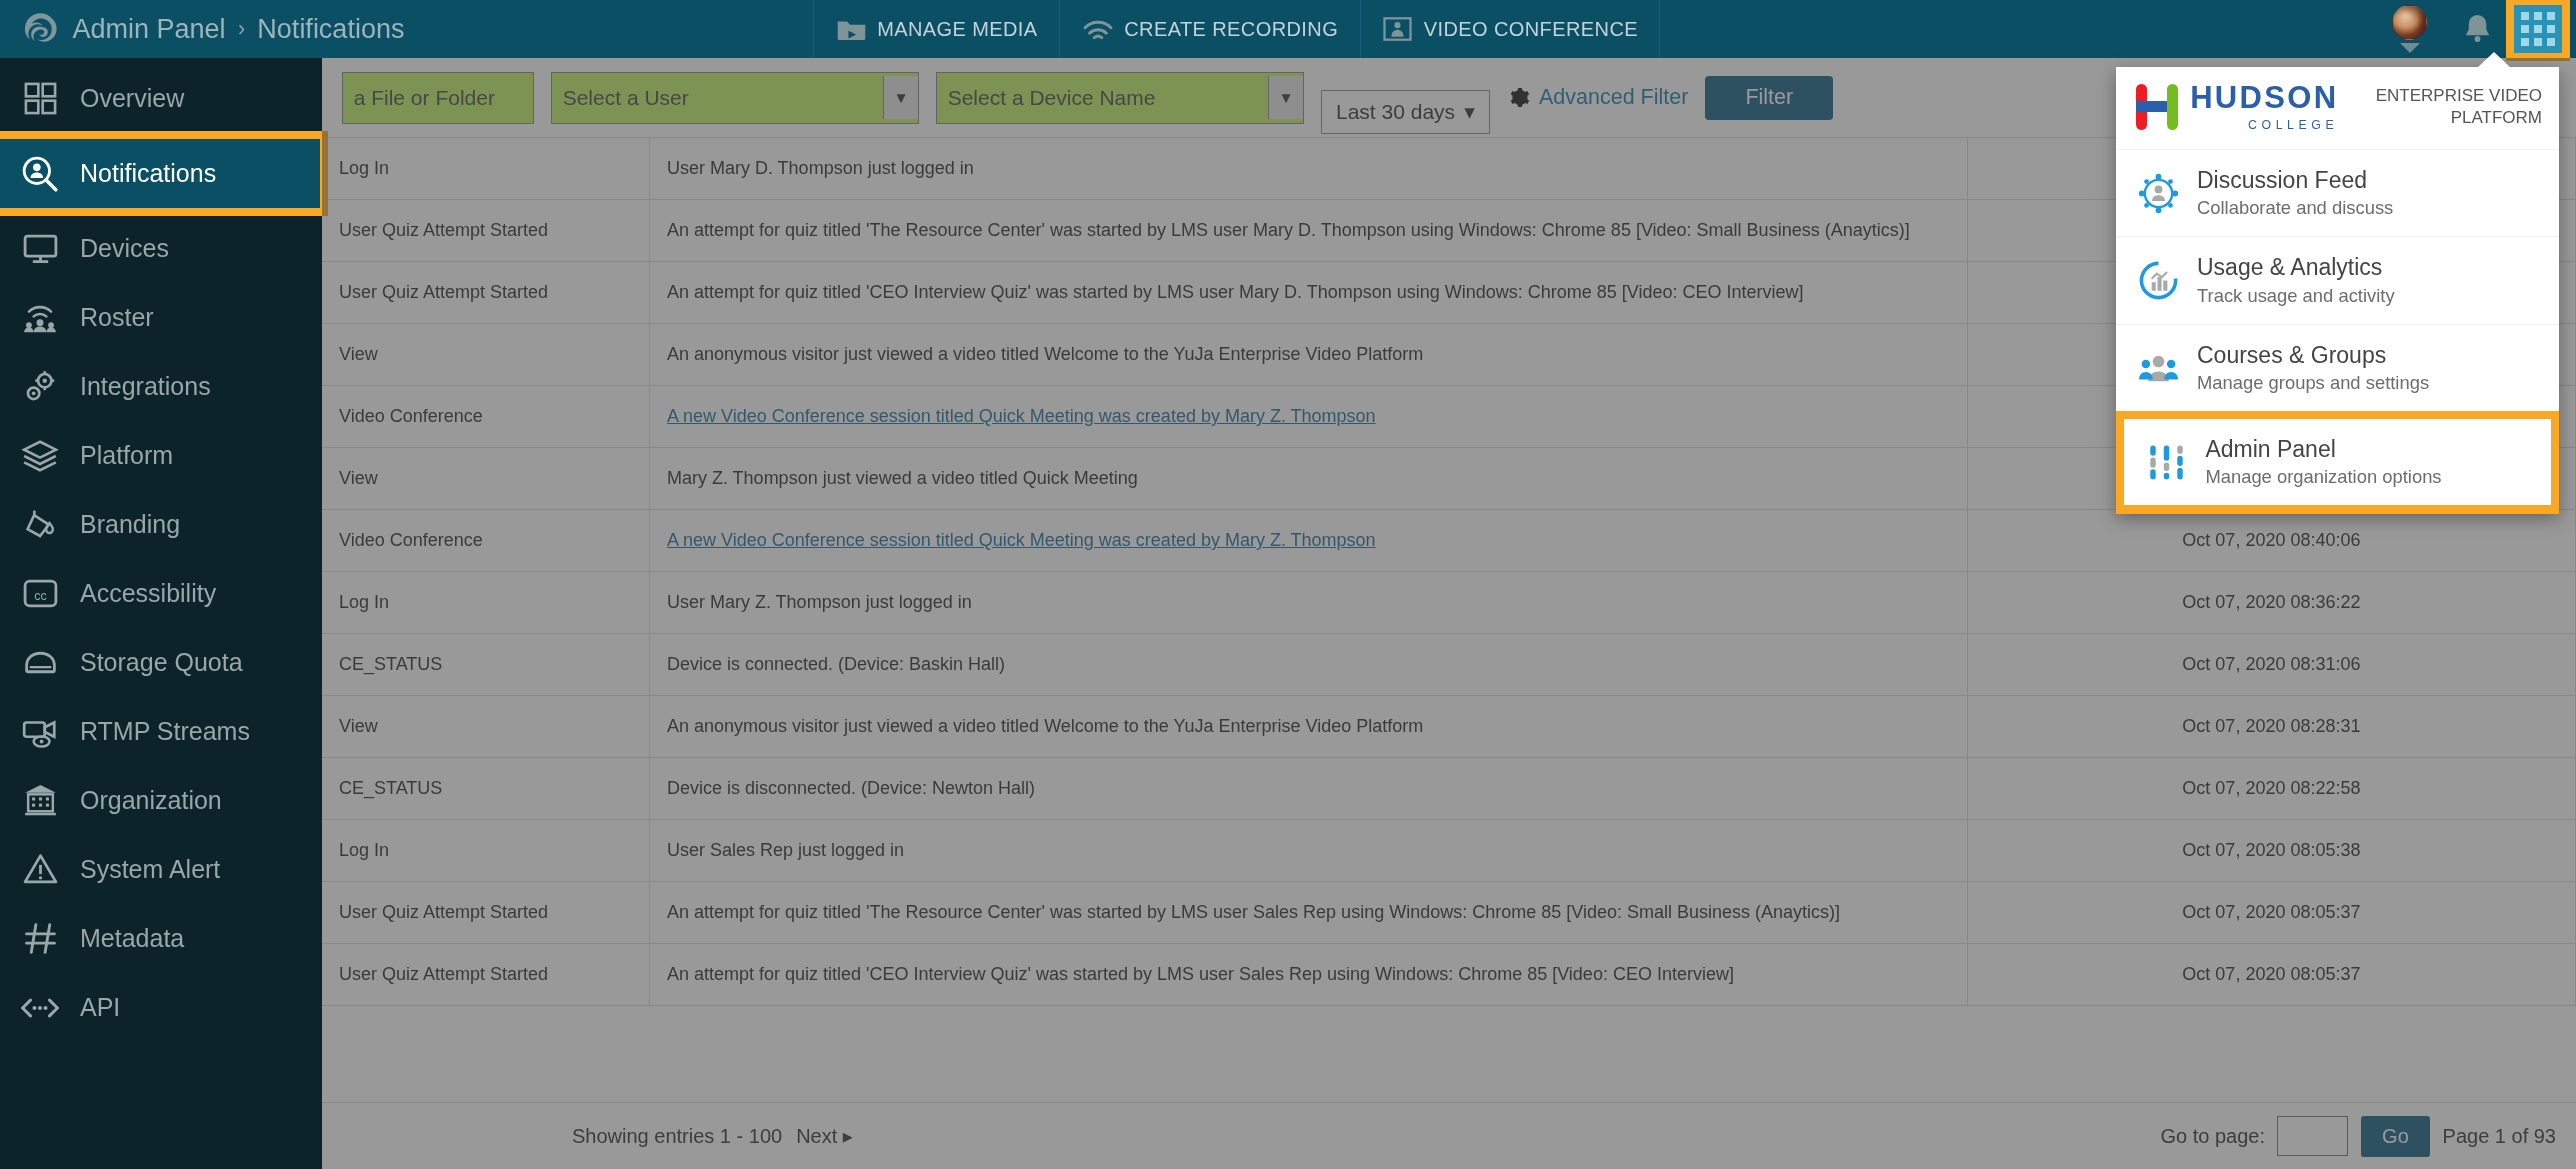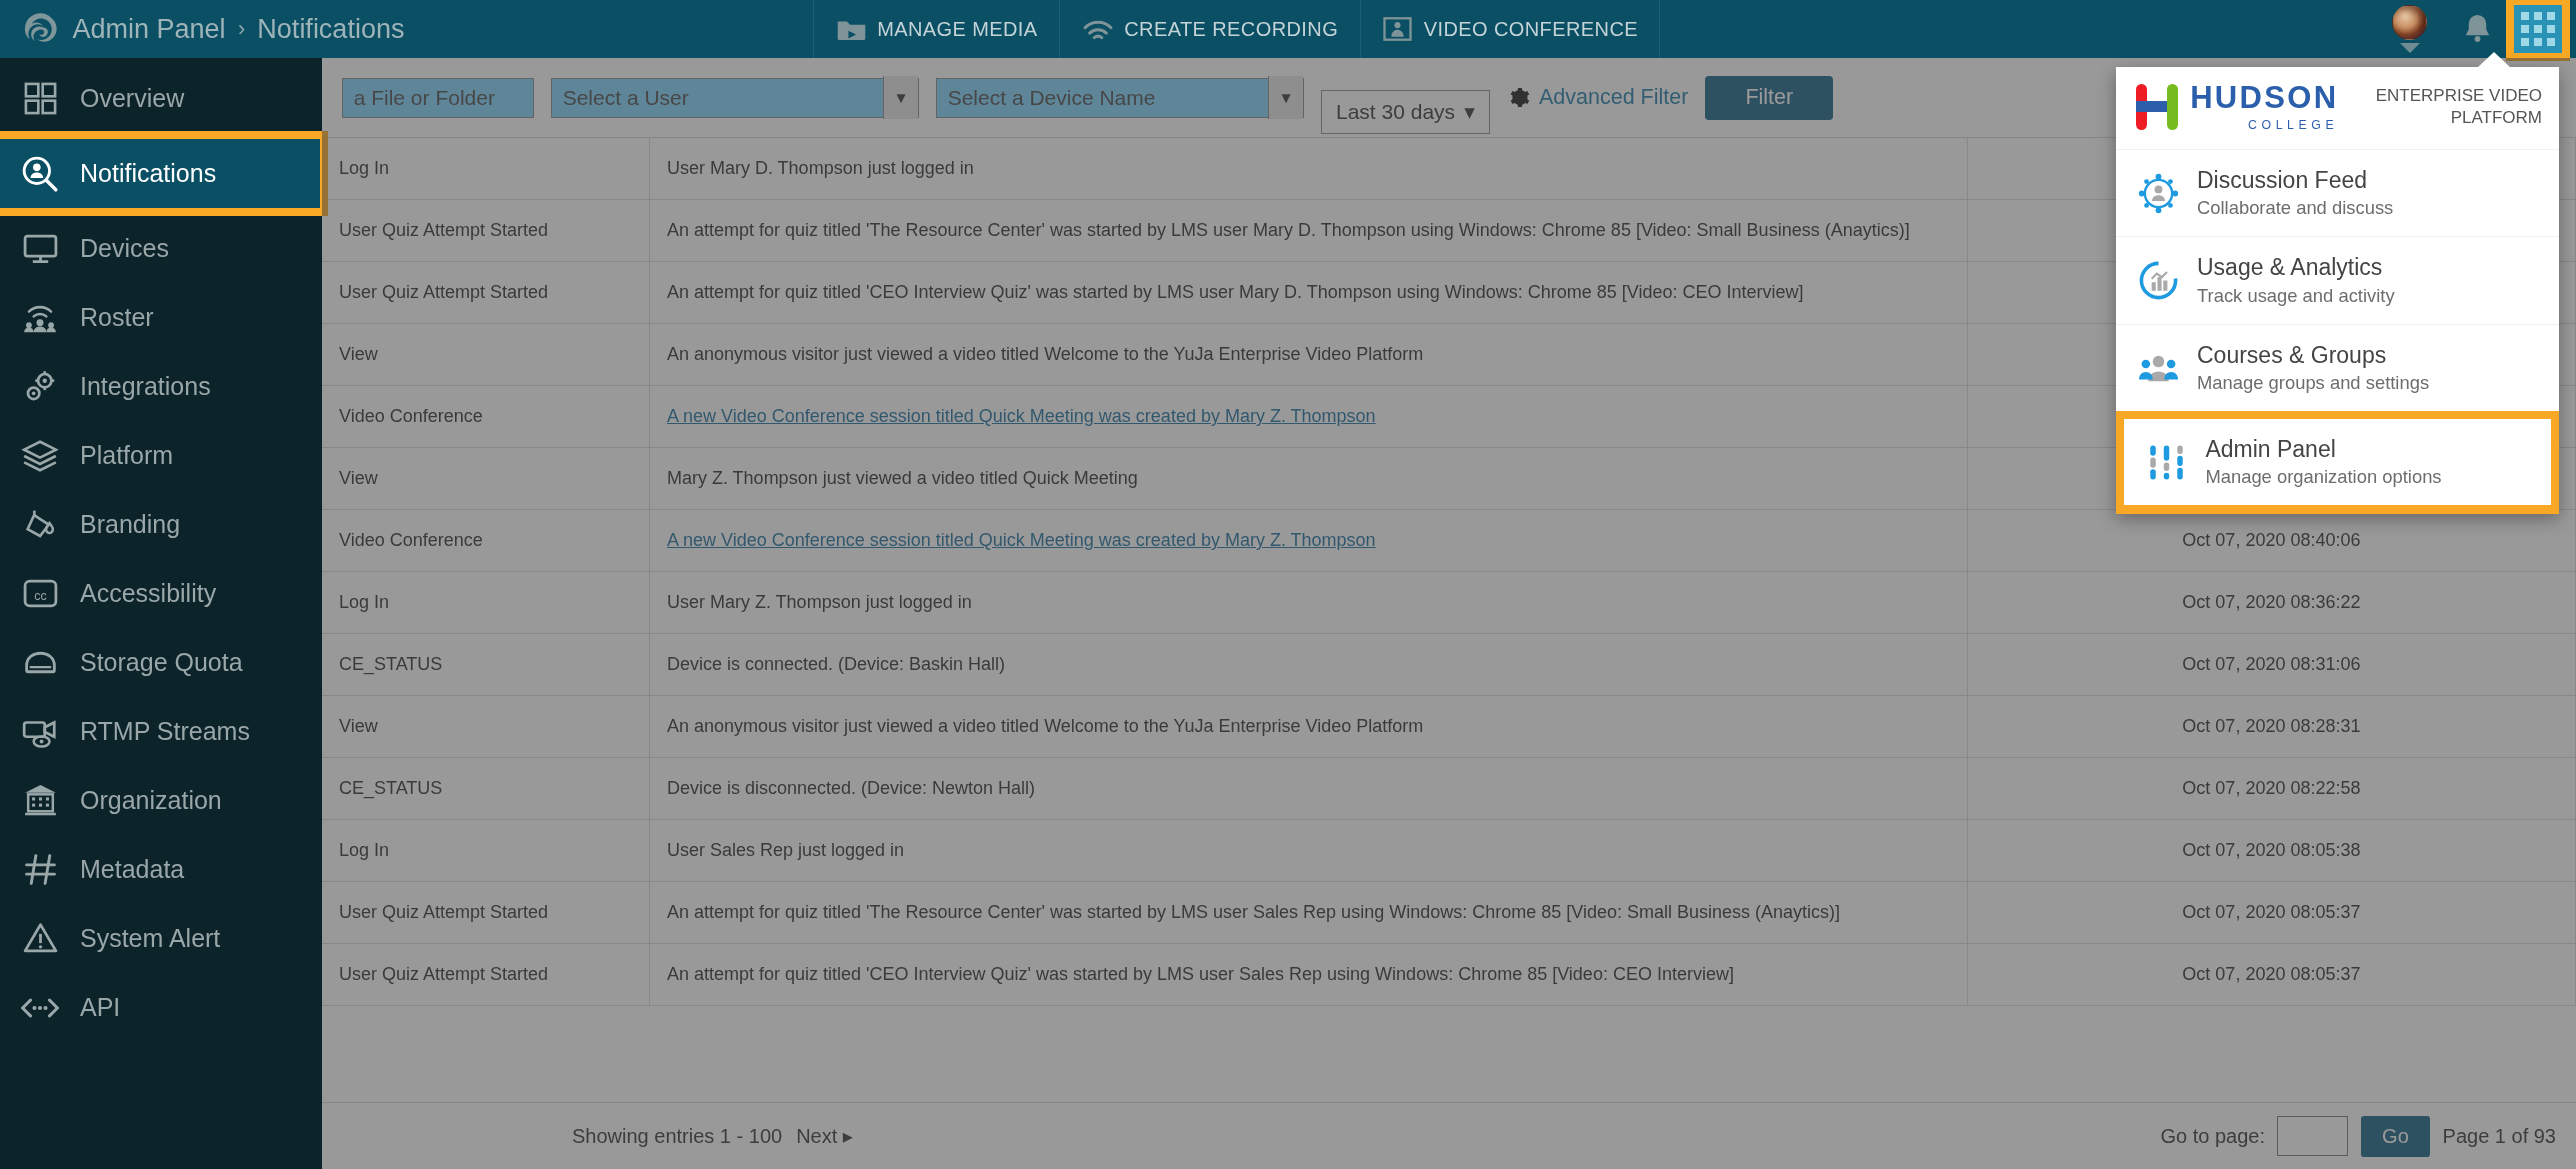--- a/index.html
+++ b/index.html
@@ -73,21 +73,21 @@
   
   .main {
     position: absolute; top: 58px; left: 322px; width: 2254px; height: 1112px;
     background: #ffffff; overflow: hidden;
   }
   .filterbar {
     height: 80px; display: flex; align-items: center; gap: 17px; padding: 0 20px;
     background: #fff; border-bottom: 0.8px solid #d8d8d8;
   }
   .fb-input, .fb-select {
-    height: 40px; border: 0.8px solid #8a8a8a; background: #7dd3fc;
+    height: 52px; border: 0.8px solid #8a8a8a; background: #bef264;
     font-size: 21px; color: #4a4a4a; display: flex; align-items: center;
     padding: 0 10.7px;
   }
   .fb-input { width: 192px; }
   .fb-select { width: 368px; justify-content: space-between; padding-right: 0; }
   .sel-caret {
     width: 35px; height: 43px; background: #e6e6e6; border-left: 0.8px solid #8a8a8a;
     display: flex; align-items: center; justify-content: center; font-size: 15.3px; color:#333;
   }
   .fb-date {
@@ -417,38 +417,38 @@
               <rect x="11" y="14" width="2" height="2"></rect>
               <rect x="15.5" y="14" width="2" height="2"></rect>
             </g>
             <rect x="2" y="20" width="20" height="1.6" fill="currentColor"></rect>
           </svg>
         </span>
         <span>Organization</span>
       </div>
       <div class="side-item">
         <span class="sico" style="color: rgb(154, 167, 169);">
+          <svg width="37" height="37" viewBox="0 0 24 24">
+            <polygon points="12,3 22,20 2,20" fill="none" stroke="currentColor" stroke-width="1.8" stroke-linejoin="round"></polygon>
+            <line x1="12" y1="9" x2="12" y2="15" stroke="currentColor" stroke-width="1.8"></line>
+            <circle cx="12" cy="17.4" r="1.1" fill="currentColor"></circle>
+          </svg>
+        </span>
+        <span>System Alert</span>
+      </div>
+      <div class="side-item">
+        <span class="sico" style="color: rgb(154, 167, 169);">
           <svg width="37" height="37" viewBox="0 0 24 24" stroke="currentColor" stroke-width="1.9" stroke-linecap="round">
             <line x1="9" y1="3" x2="6" y2="21"></line>
             <line x1="18" y1="3" x2="15" y2="21"></line>
             <line x1="3" y1="9" x2="21" y2="9"></line>
             <line x1="3" y1="15" x2="21" y2="15"></line>
           </svg>
         </span>
         <span>Metadata</span>
-      </div>
-      <div class="side-item">
-        <span class="sico" style="color: rgb(154, 167, 169);">
-          <svg width="37" height="37" viewBox="0 0 24 24">
-            <polygon points="12,3 22,20 2,20" fill="none" stroke="currentColor" stroke-width="1.8" stroke-linejoin="round"></polygon>
-            <line x1="12" y1="9" x2="12" y2="15" stroke="currentColor" stroke-width="1.8"></line>
-            <circle cx="12" cy="17.4" r="1.1" fill="currentColor"></circle>
-          </svg>
-        </span>
-        <span>System Alert</span>
       </div>
       <div class="side-item">
         <span class="sico" style="color: rgb(154, 167, 169);">
           <svg width="38" height="38" viewBox="0 0 24 24">
             <polyline points="6,7 1,12 6,17" fill="none" stroke="currentColor" stroke-width="1.9" stroke-linecap="round"></polyline>
             <polyline points="18,7 23,12 18,17" fill="none" stroke="currentColor" stroke-width="1.9" stroke-linecap="round"></polyline>
             <circle cx="8.5" cy="12" r="1.3" fill="currentColor"></circle>
             <circle cx="12" cy="12" r="1.3" fill="currentColor"></circle>
             <circle cx="15.5" cy="12" r="1.3" fill="currentColor"></circle>
           </svg>

